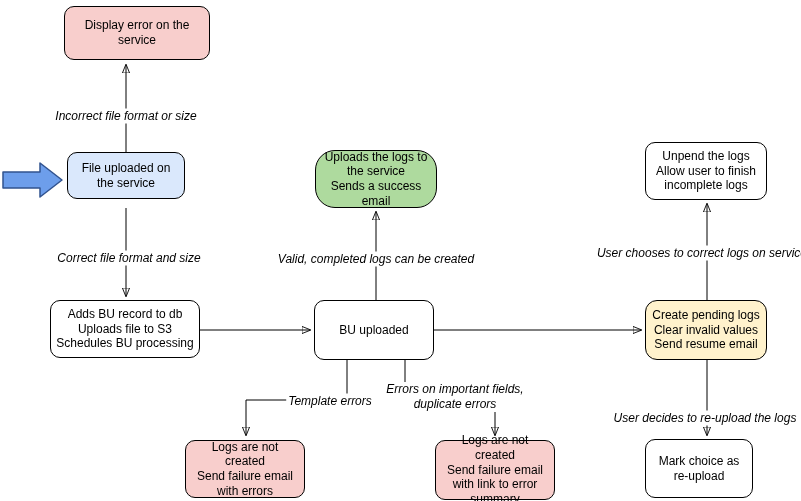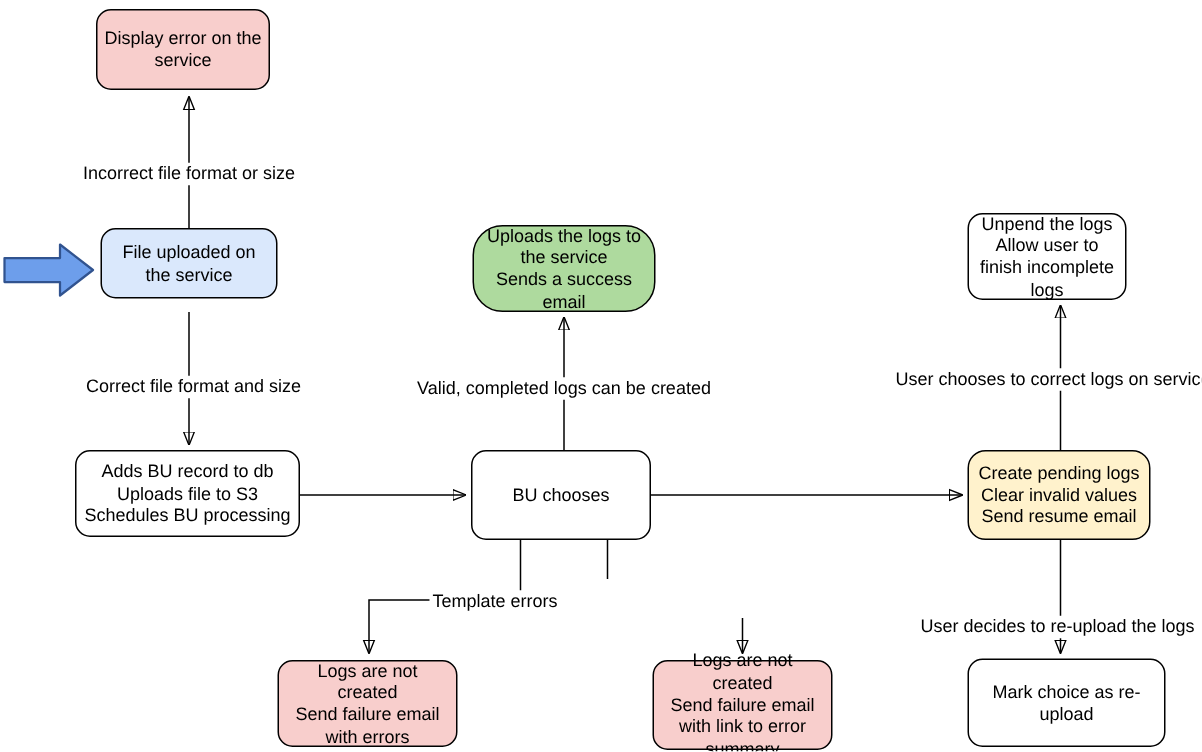--- a/index.html
+++ b/index.html
@@ -17,21 +17,21 @@
   }
   .node span{white-space:pre-line;}
   .node--pink{background:#f8cecc;}
   .node--blue{background:#dae8fc;}
   .node--green{background:#aeda9e;border-radius:20px;}
   .node--yellow{background:#fff2cc;border-radius:12px;}
   .node--white{background:#ffffff;}
   .edge-label{
     position:absolute;z-index:2;transform:translate(-50%,-50%);
     background:#ffffff;padding:0 2px;font-size:12px;text-align:center;
-    white-space:nowrap;line-height:1.25;
+    white-space:nowrap;line-height:1.25;font-style:italic;
   }
   .edge-label.wrap{white-space:pre-line;}
 </style>
 </head>
 <body>
 
 <div class="canvas">
 
   <svg class="edges" width="801" height="501" viewBox="0 0 801 501">
     <defs>
@@ -55,59 +55,61 @@
     <path d="M707,360 V435" marker-end="url(#arrow)"></path>
 
     <path d="M347,360 V400 H246 V435" marker-end="url(#arrow)"></path>
 
     <path d="M405,360 V386"></path>
     <path d="M495,412 V435" marker-end="url(#arrow)"></path>
 
     <polygon points="3,172 40,172 40,163 62,180 40,197 40,188 3,188" fill="#6d9eeb" stroke="#31538f" stroke-width="1.5" stroke-linejoin="round"></polygon>
   </svg>
 
-  <div class="node node--pink" style="left:64px;top:6px;width:116px;height:54px;">
+  <div class="node node--pink" style="left:64px;top:6px;width:146px;height:54px;">
       <span>Display error on the service</span>
     </div>
   <div class="node node--blue" style="left:67px;top:152px;width:118px;height:47px;">
       <span>File uploaded on the service</span>
     </div>
   <div class="node node--white" style="left:50px;top:300px;width:150px;height:58px;">
       <span>Adds BU record to db
 Uploads file to S3
 Schedules BU processing</span>
     </div>
   <div class="node node--green" style="left:315px;top:150px;width:122px;height:58px;">
       <span>Uploads the logs to the service
 Sends a success email</span>
     </div>
   <div class="node node--white" style="left:314px;top:300px;width:120px;height:60px;">
-      <span>BU chooses</span>
+      <span>BU uploaded</span>
     </div>
-  <div class="node node--white" style="left:645px;top:142px;width:106px;height:58px;">
+  <div class="node node--white" style="left:645px;top:142px;width:122px;height:58px;">
       <span>Unpend the logs
 Allow user to finish incomplete logs</span>
     </div>
   <div class="node node--yellow" style="left:645px;top:300px;width:122px;height:60px;">
       <span>Create pending logs
 Clear invalid values
 Send resume email</span>
     </div>
   <div class="node node--pink" style="left:185px;top:440px;width:120px;height:58px;">
       <span>Logs are not created
 Send failure email with errors</span>
     </div>
   <div class="node node--pink" style="left:435px;top:440px;width:120px;height:60px;">
       <span>Logs are not created
 Send failure email with link to error summary</span>
     </div>
-  <div class="node node--white" style="left:645px;top:439px;width:132px;height:59px;">
+  <div class="node node--white" style="left:645px;top:439px;width:108px;height:59px;">
       <span>Mark choice as re-upload</span>
     </div>
 
   <div class="edge-label" style="left:126px;top:116px;">Incorrect file format or size</div>
   <div class="edge-label" style="left:129px;top:258px;">Correct file format and size</div>
   <div class="edge-label" style="left:376px;top:259px;">Valid, completed logs can be created</div>
   <div class="edge-label" style="left:702px;top:253px;">User chooses to correct logs on service</div>
   <div class="edge-label" style="left:330px;top:401px;">Template errors</div>
+  <div class="edge-label wrap" style="left:455px;top:397px;">Errors on important fields,
+duplicate errors</div>
   <div class="edge-label" style="left:705px;top:398px;margin-top:20px;">User decides to re-upload the logs</div>
 
 </div>
 
 </body></html>

